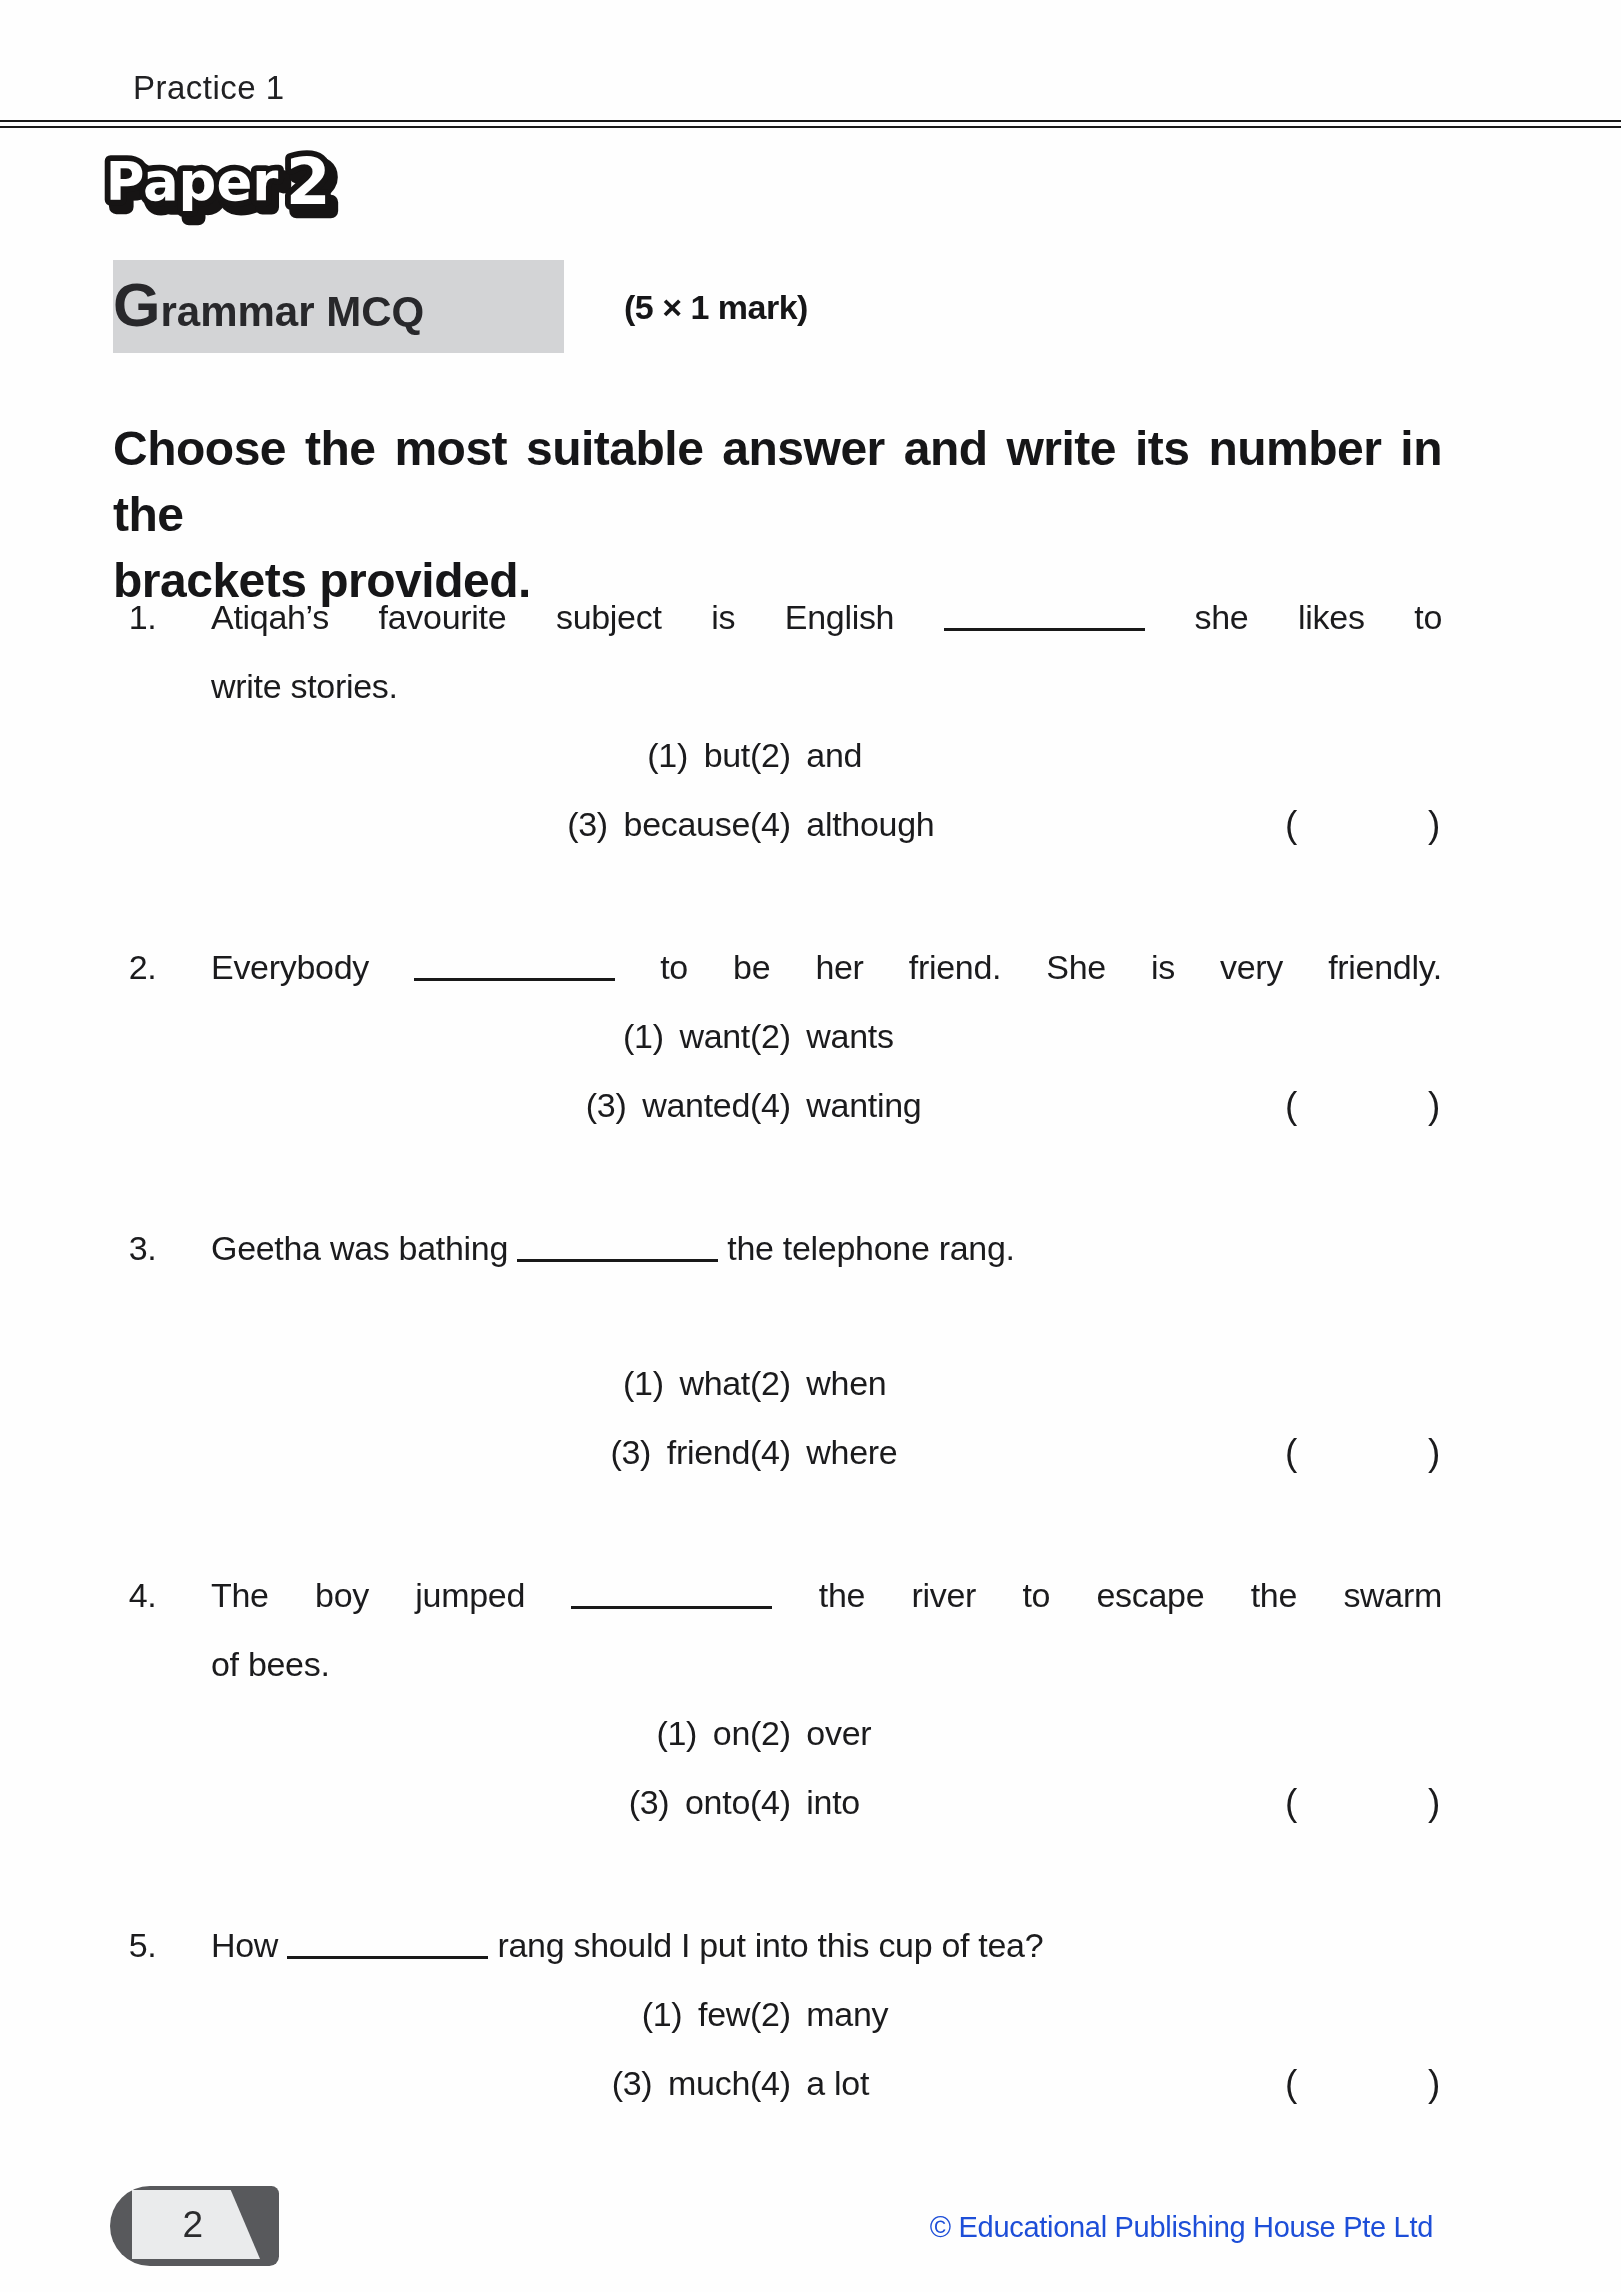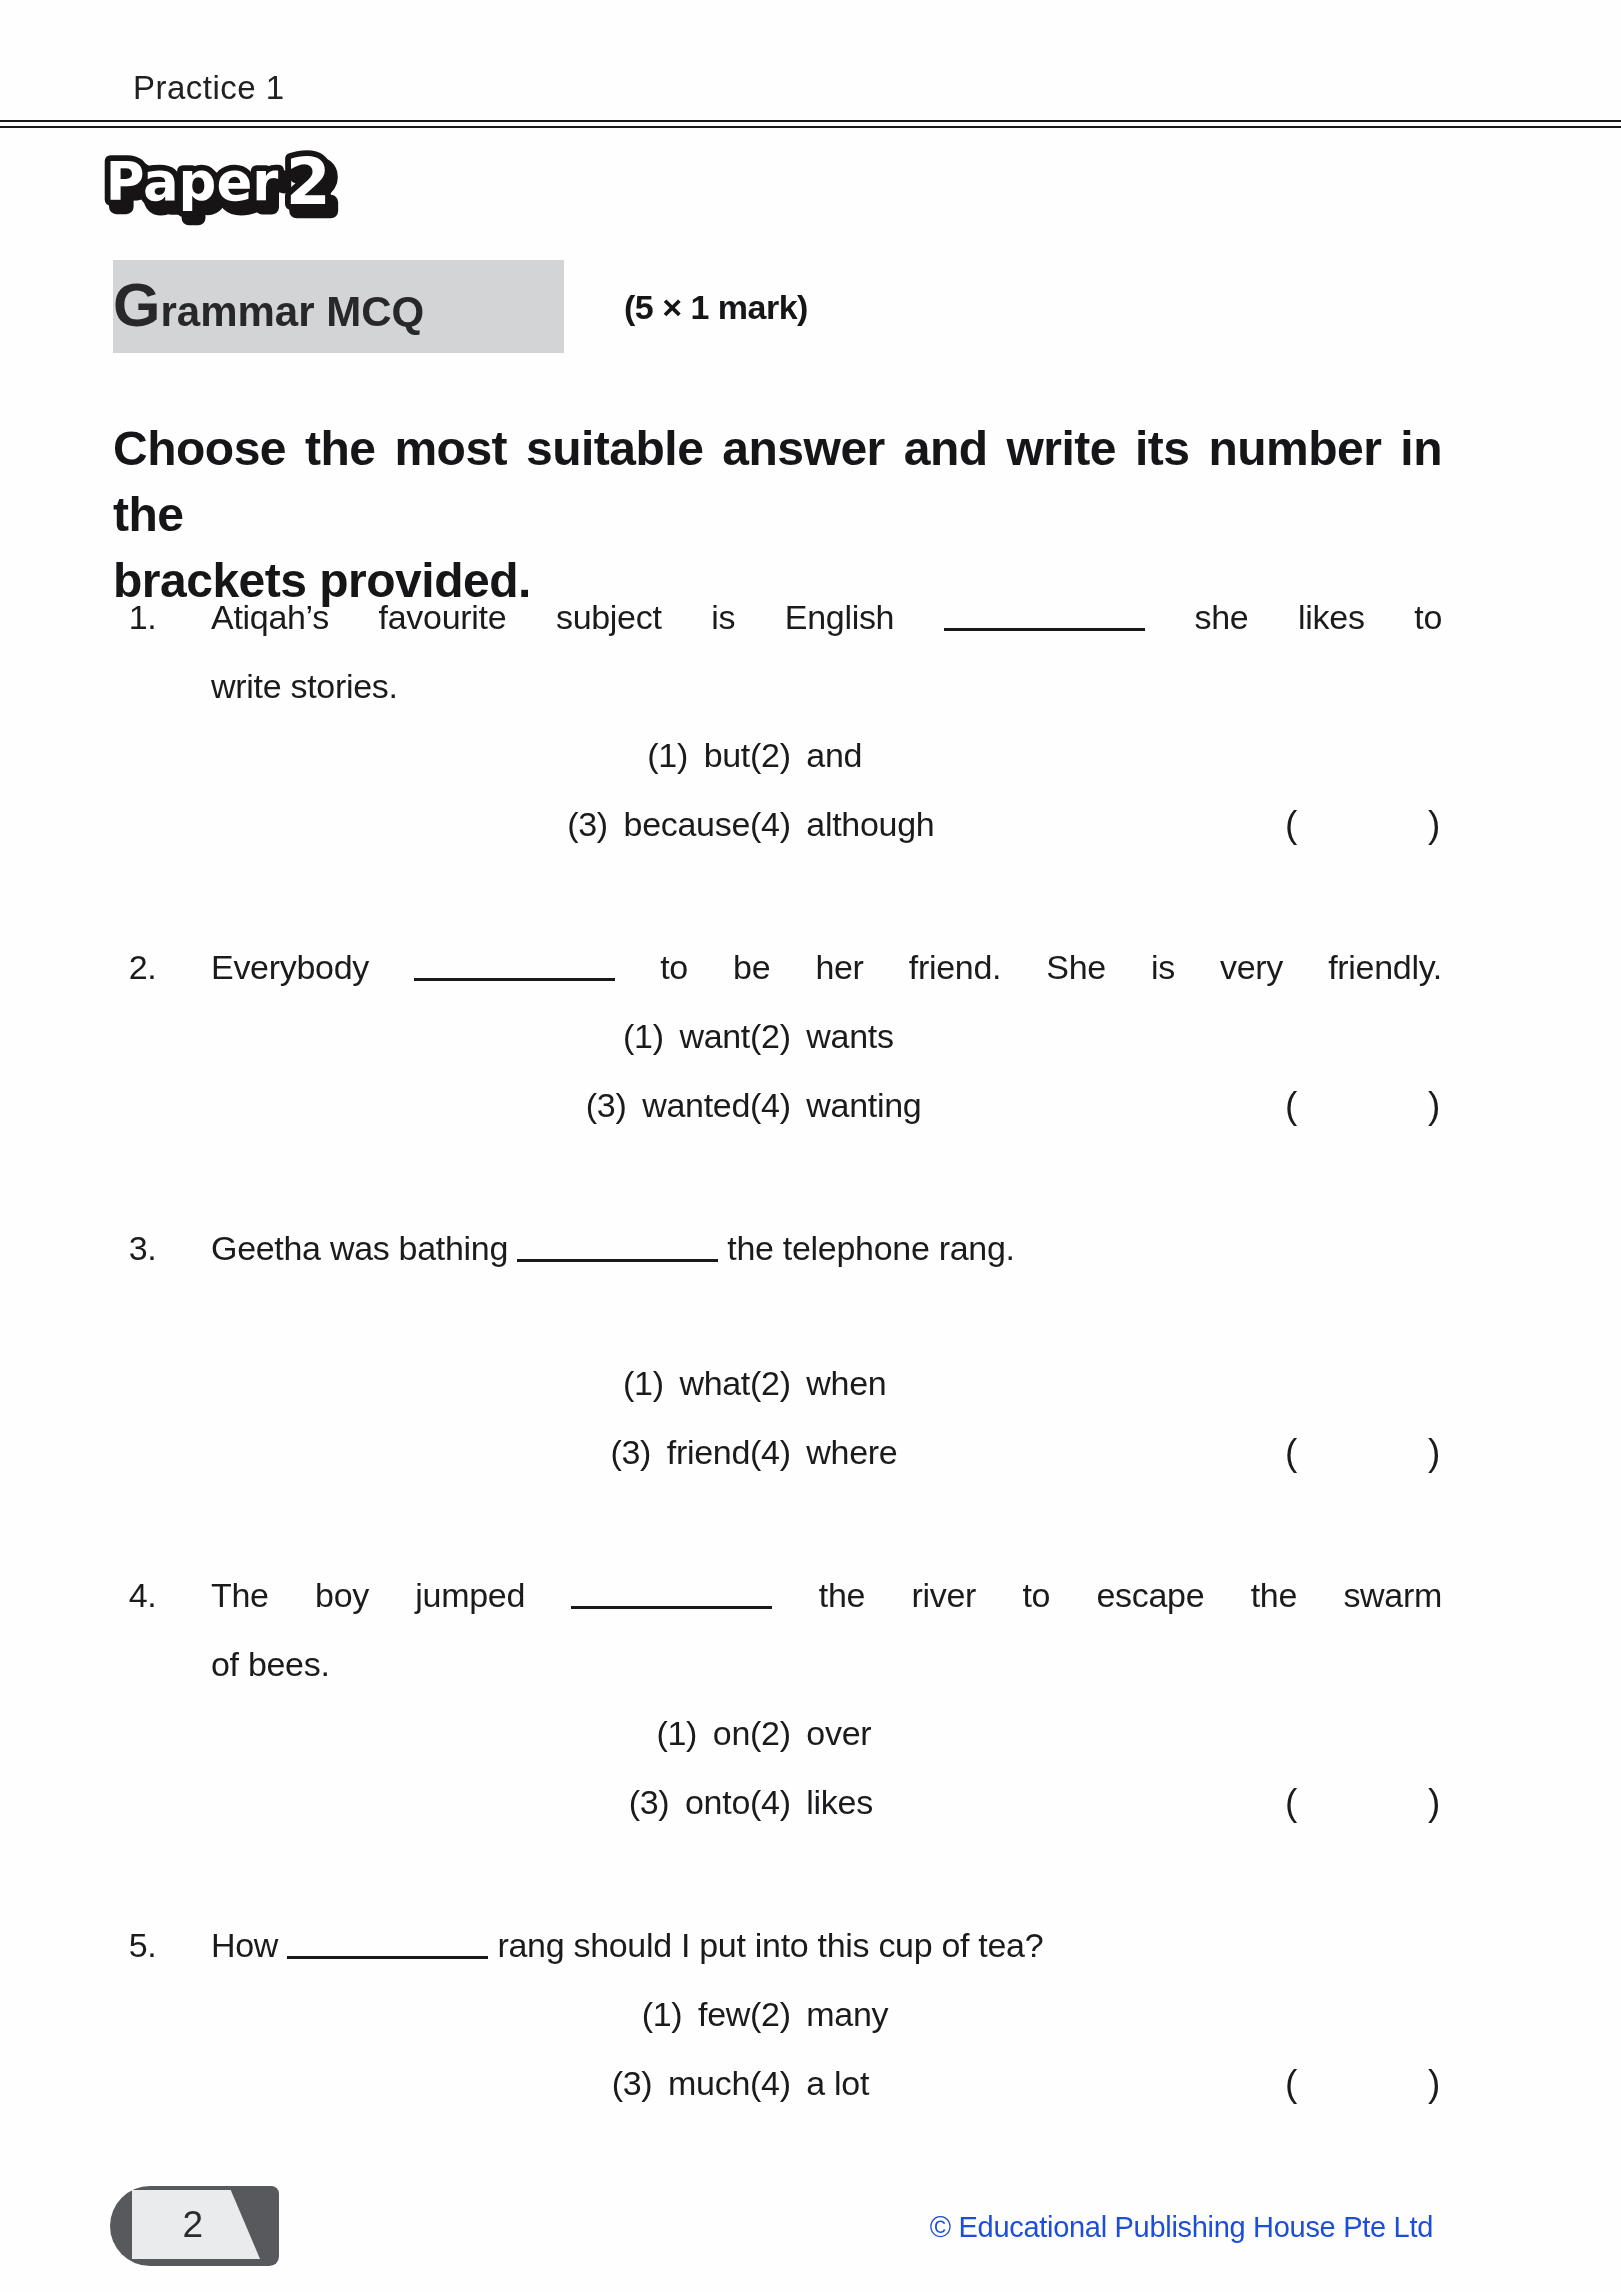--- a/index.html
+++ b/index.html
@@ -224,21 +224,21 @@
               <span>(</span>
               <span>)</span>
             </span></div>
         </div>
       </section>
       <section class="q">
         <div class="stem-line just"><span class="qnum">4.</span><span class="stem-text">The boy jumped</span> <span class="blank"></span> <span class="stem-text">the river to escape the swarm</span></div>
         <div class="stem-line"><span class="stem-text">of bees.</span></div>
         <div class="opts">
           <div class="opt-row"><span class="opt first"><span class="opt-label">(1)</span><span class="opt-word">on</span></span><span class="opt"><span class="opt-label">(2)</span><span class="opt-word">over</span></span></div>
-          <div class="opt-row"><span class="opt first"><span class="opt-label">(3)</span><span class="opt-word">onto</span></span><span class="opt"><span class="opt-label">(4)</span><span class="opt-word">likes</span></span><span class="bracket">
+          <div class="opt-row"><span class="opt first"><span class="opt-label">(3)</span><span class="opt-word">onto</span></span><span class="opt"><span class="opt-label">(4)</span><span class="opt-word">into</span></span><span class="bracket">
               <span>(</span>
               <span>)</span>
             </span></div>
         </div>
       </section>
       <section class="q">
         <div class="stem-line"><span class="qnum">5.</span><span class="stem-text">How</span> <span class="blank"></span> <span class="stem-text">rang should I put into this cup of tea?</span></div>
         <div class="opts">
           <div class="opt-row"><span class="opt first"><span class="opt-label">(1)</span><span class="opt-word">few</span></span><span class="opt"><span class="opt-label">(2)</span><span class="opt-word">many</span></span></div>
           <div class="opt-row"><span class="opt first"><span class="opt-label">(3)</span><span class="opt-word">much</span></span><span class="opt"><span class="opt-label">(4)</span><span class="opt-word">a lot</span></span><span class="bracket">

